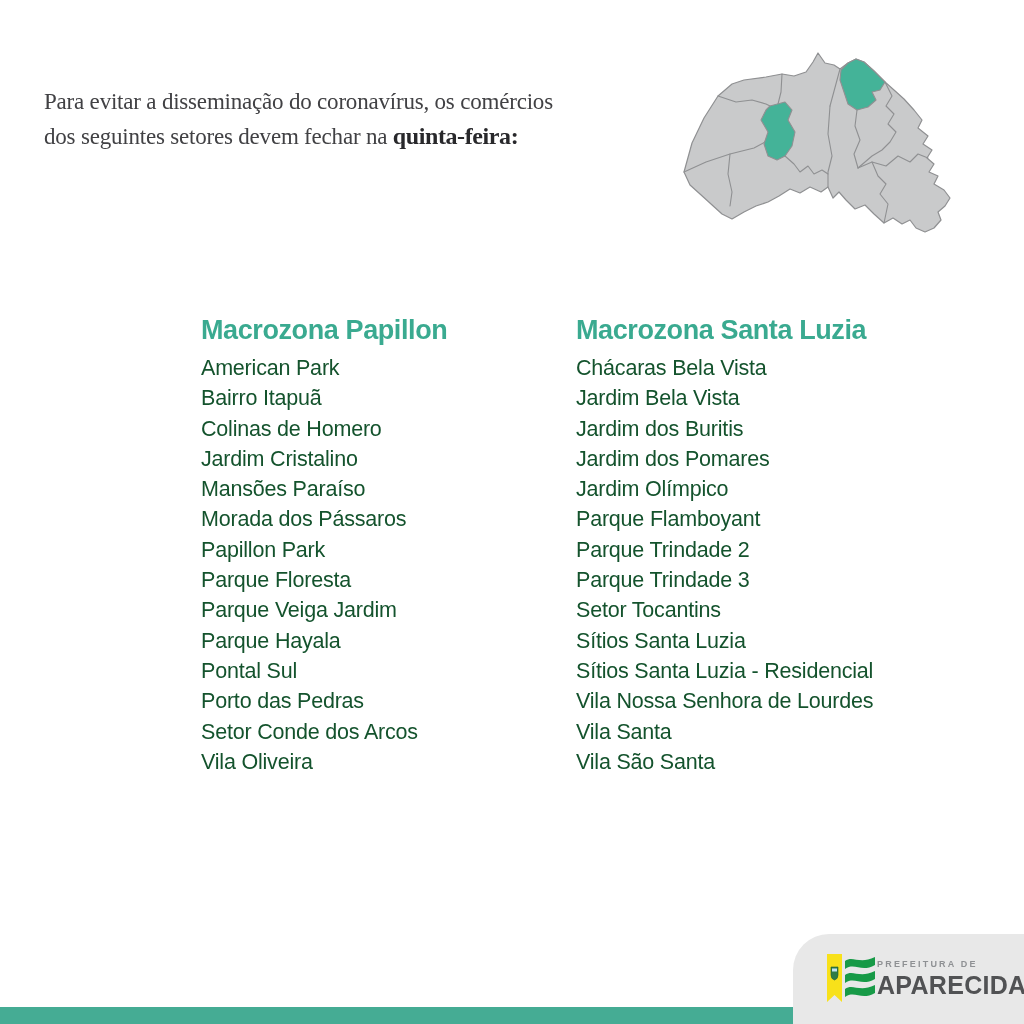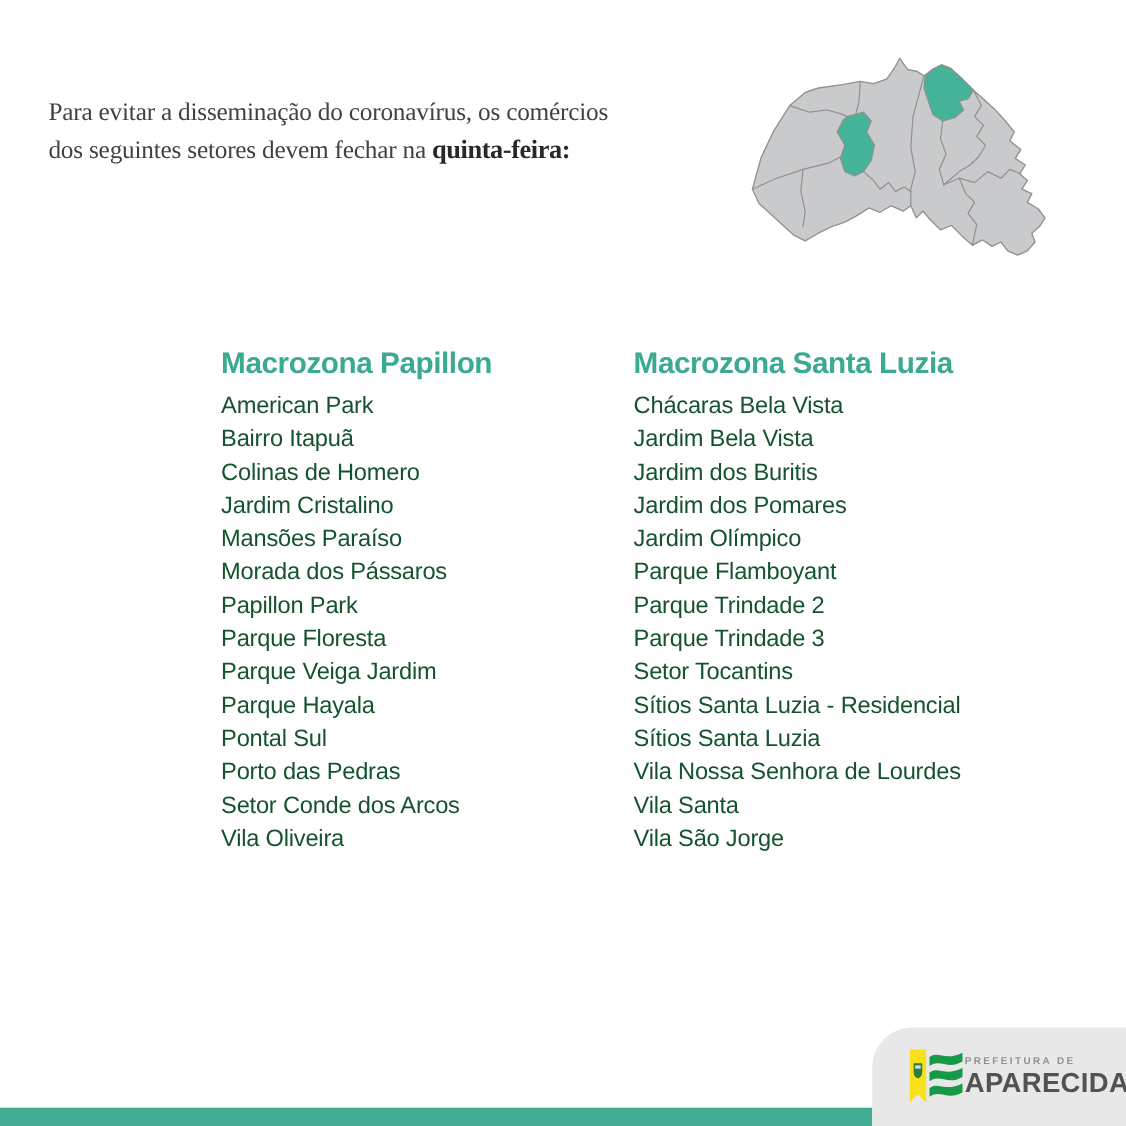--- a/index.html
+++ b/index.html
@@ -113,25 +113,25 @@
   <div class="zone-list">
       <div class="list-item">Chácaras Bela Vista</div>
       <div class="list-item">Jardim Bela Vista</div>
       <div class="list-item">Jardim dos Buritis</div>
       <div class="list-item">Jardim dos Pomares</div>
       <div class="list-item">Jardim Olímpico</div>
       <div class="list-item">Parque Flamboyant</div>
       <div class="list-item">Parque Trindade 2</div>
       <div class="list-item">Parque Trindade 3</div>
       <div class="list-item">Setor Tocantins</div>
+      <div class="list-item">Sítios Santa Luzia</div>
       <div class="list-item">Sítios Santa Luzia - Residencial</div>
-      <div class="list-item">Sítios Santa Luzia</div>
       <div class="list-item">Vila Nossa Senhora de Lourdes</div>
       <div class="list-item">Vila Santa</div>
-      <div class="list-item">Vila São Jorge</div>
+      <div class="list-item">Vila São Santa</div>
     </div>
 </div>
 
 <div class="bottom-bar"></div>
 
 <div class="logo-card">
   <svg class="flag-icon" viewBox="0 0 50 54">
 
     <polygon points="0,2 15,2 15,50 7.5,43 0,50" fill="#f8e11a"></polygon>
 

